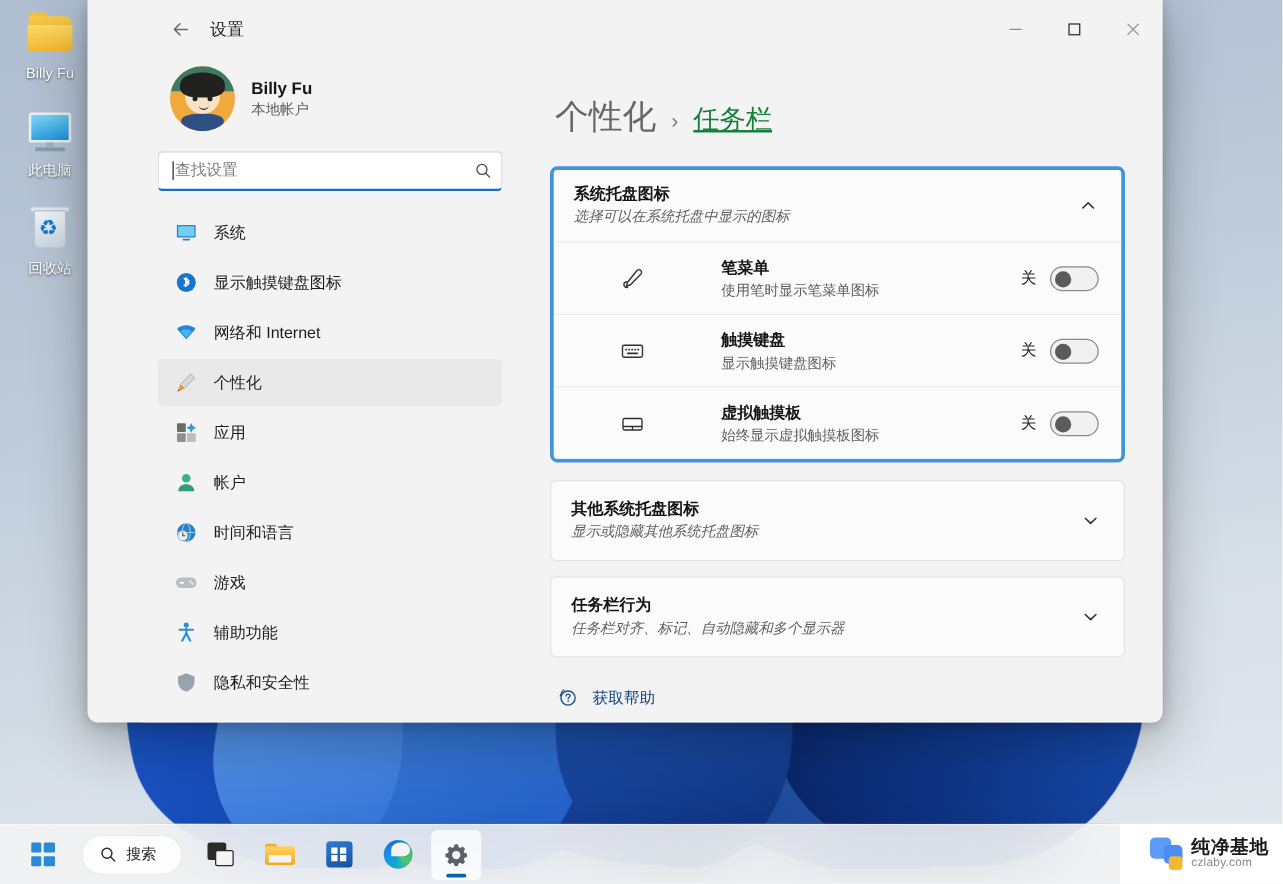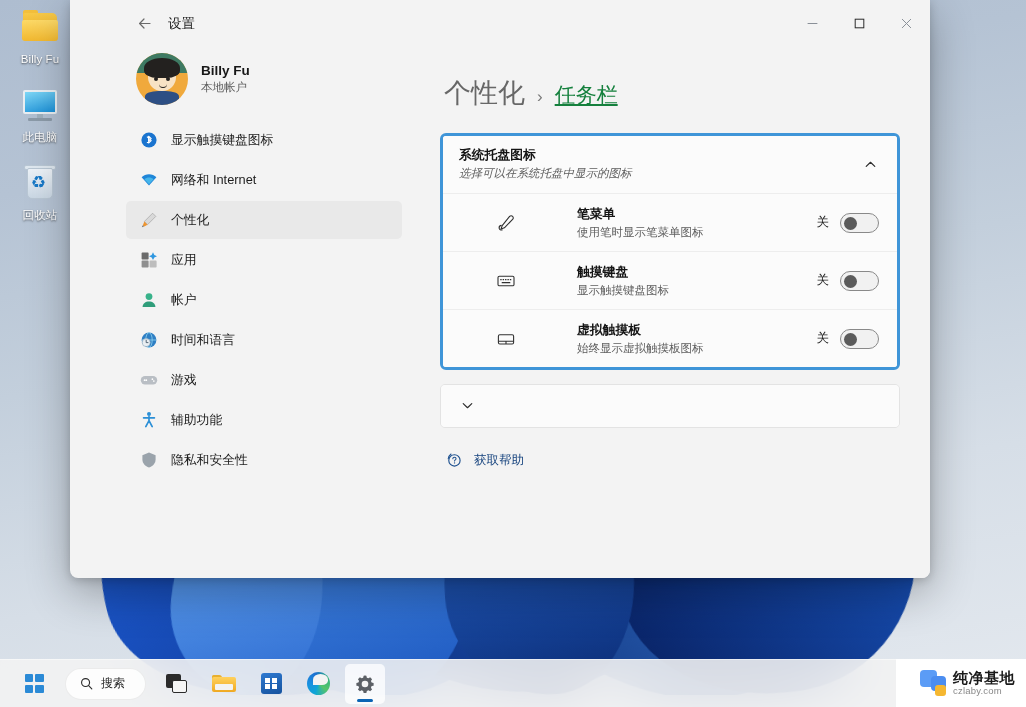--- a/index.html
+++ b/index.html
@@ -425,23 +425,43 @@
             <div class="eye l"></div>
             <div class="eye r"></div>
             <div class="mouth"></div>
           </div>
           <div class="prof-text">
             <div class="prof-name">Billy Fu</div>
             <div class="prof-sub">本地帐户</div>
           </div>
         </div>
 
+        <div class="searchbox">
+          <div class="caret"></div>
+          <div class="search-placeholder">查找设置</div>
+          <div class="search-ic">
+            <svg width="13" height="13" viewBox="0 0 14 14">
+              <circle cx="6" cy="6" r="4.3" fill="none" stroke="#4a4a4a" stroke-width="1.1"></circle>
+              <path d="M9.3 9.3L12.6 12.6" stroke="#4a4a4a" stroke-width="1.1" stroke-linecap="round"></path>
+            </svg>
+          </div>
+        </div>
 
         <div class="nav">
 
+          <div class="nav-item">
+            <span class="nav-ic">
+              <svg width="18" height="18" viewBox="0 0 18 18">
+                <rect x="1.5" y="3" width="15" height="10" rx="1" fill="#2f7fc4"></rect>
+                <rect x="2.5" y="4" width="13" height="8" rx="0.6" fill="#6fd0f2"></rect>
+                <rect x="6" y="14" width="6" height="1.3" rx="0.6" fill="#2f7fc4"></rect>
+              </svg>
+            </span>
+            <span class="nav-label">系统</span>
+          </div>
 
           <div class="nav-item">
             <span class="nav-ic">
               <svg width="18" height="18" viewBox="0 0 18 18">
                 <circle cx="9" cy="9" r="7.6" fill="#1a74cf"></circle>
                 <path d="M7 5.6L11.2 9.6 8.6 12V5.2l2.6 2.5L7 11.8" fill="none" stroke="#fff" stroke-width="1.1" stroke-linejoin="round"></path>
               </svg>
             </span>
             <span class="nav-label">显示触摸键盘图标</span>
           </div>
@@ -616,23 +636,40 @@
             </div>
             <div class="toggle-wrap">
               <span class="toggle-state">关</span>
               <div class="toggle">
                   <span class="knob"></span>
                 </div>
             </div>
           </div>
         </div>
 
-
         <div class="card">
           <div class="card-head" style="padding:14px 16px 15px 16px;">
+            <div class="card-head-txt">
+              <div class="card-title">其他系统托盘图标</div>
+              <div class="card-sub">显示或隐藏其他系统托盘图标</div>
+            </div>
+            <div class="chev">
+              <svg width="13" height="13" viewBox="0 0 14 14">
+                <path d="M2.4 5L7 9.4 11.6 5" fill="none" stroke="#2d2d2d" stroke-width="1.3" stroke-linecap="round" stroke-linejoin="round"></path>
+              </svg>
+            </div>
+          </div>
+        </div>
+
+        <div class="card">
+          <div class="card-head" style="padding:14px 16px 15px 16px;">
+            <div class="card-head-txt">
+              <div class="card-title">任务栏行为</div>
+              <div class="card-sub">任务栏对齐、标记、自动隐藏和多个显示器</div>
+            </div>
             <div class="chev">
               <svg width="13" height="13" viewBox="0 0 14 14">
                 <path d="M2.4 5L7 9.4 11.6 5" fill="none" stroke="#2d2d2d" stroke-width="1.3" stroke-linecap="round" stroke-linejoin="round"></path>
               </svg>
             </div>
           </div>
         </div>
 
         <div class="links">
           <div class="link-row">

